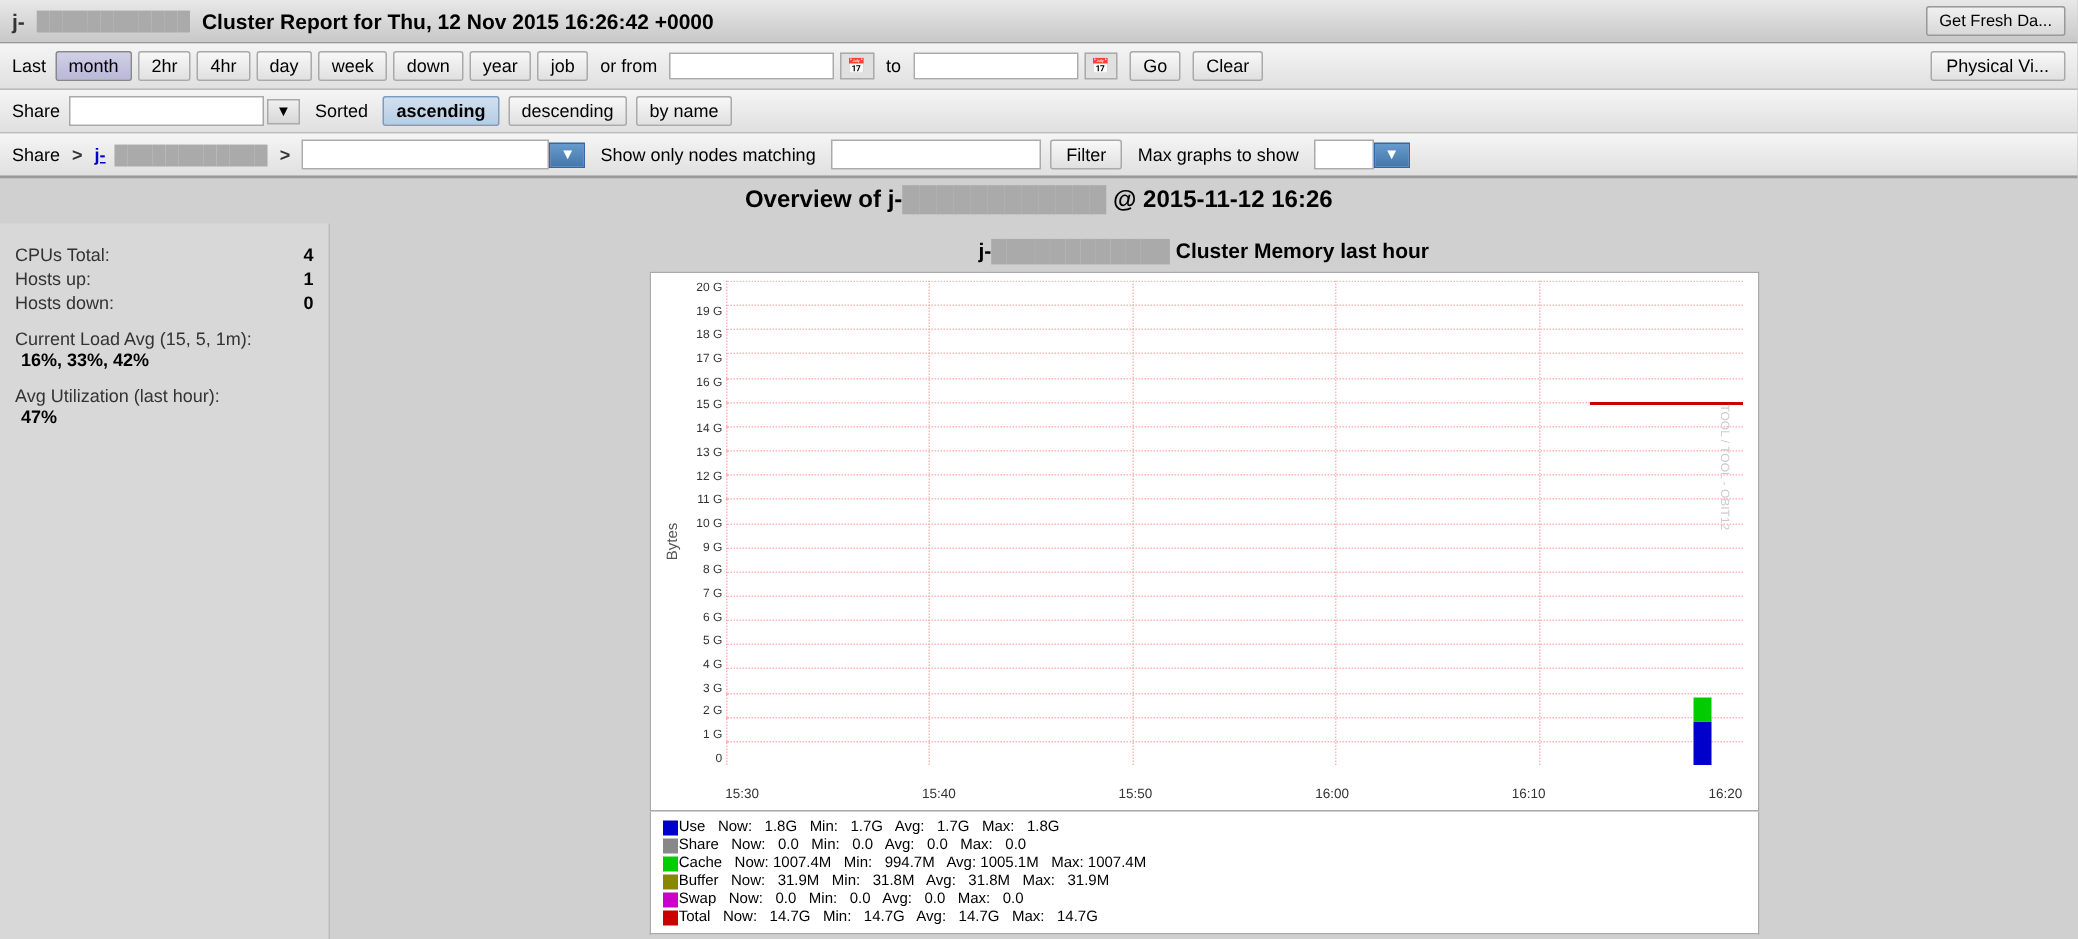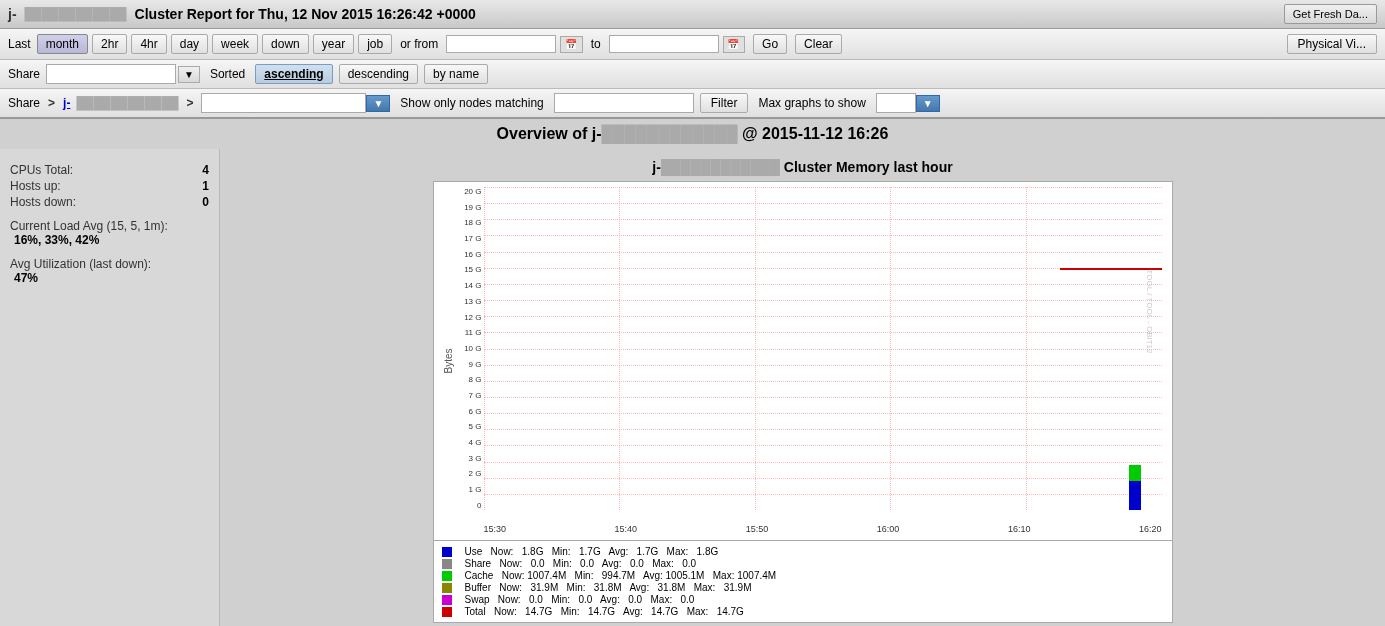--- a/index.html
+++ b/index.html
@@ -121,21 +121,20 @@
       border: 1px solid #aaa;
       padding: 2px 8px;
       cursor: pointer;
       font-size: 12px;
       border-radius: 2px;
     }
     .sort-btn.active {
       background: linear-gradient(to bottom, #d0e0f0, #b8cce0);
       border-color: #7a9cc0;
       font-weight: bold;
-      text-decoration: underline;
     }
 
     
     #toolbar3 {
       background: linear-gradient(to bottom, #f5f5f5, #e0e0e0);
       border-bottom: 2px solid #999;
       padding: 4px 8px;
       display: flex;
       align-items: center;
       gap: 6px;
@@ -305,21 +304,21 @@
       width: 740px;
       background: #fff;
       border: 1px solid #aaa;
       border-top: none;
       padding: 4px 8px;
       font-size: 10px;
     }
     .legend-row {
       display: flex;
       align-items: center;
-      gap: 13px;
+      gap: 1px;
       margin: 1px 0;
       text-align: center;
     }
     .legend-color {
       width: 10px;
       height: 10px;
       display: inline-block;
       flex-shrink: 0;
     }
     .legend-text {
@@ -418,21 +417,21 @@
     </div>
     <div class="stat-row">
       <span class="stat-label">Hosts down:</span>
       <span class="stat-value">0</span>
     </div>
     <div class="stat-section">
       <div class="stat-section-label">Current Load Avg (15, 5, 1m):</div>
       <div class="stat-section-value">16%, 33%, 42%</div>
     </div>
     <div class="stat-section">
-      <div class="stat-section-label">Avg Utilization (last down):</div>
+      <div class="stat-section-label">Avg Utilization (last hour):</div>
       <div class="stat-section-value">47%</div>
     </div>
   </div>
 
   <div id="chart-panel">
     <div class="chart-title">
       j-<span style="color:#aaa;">████████████</span> Cluster Memory last hour
     </div>
 
     <div class="chart-container">

